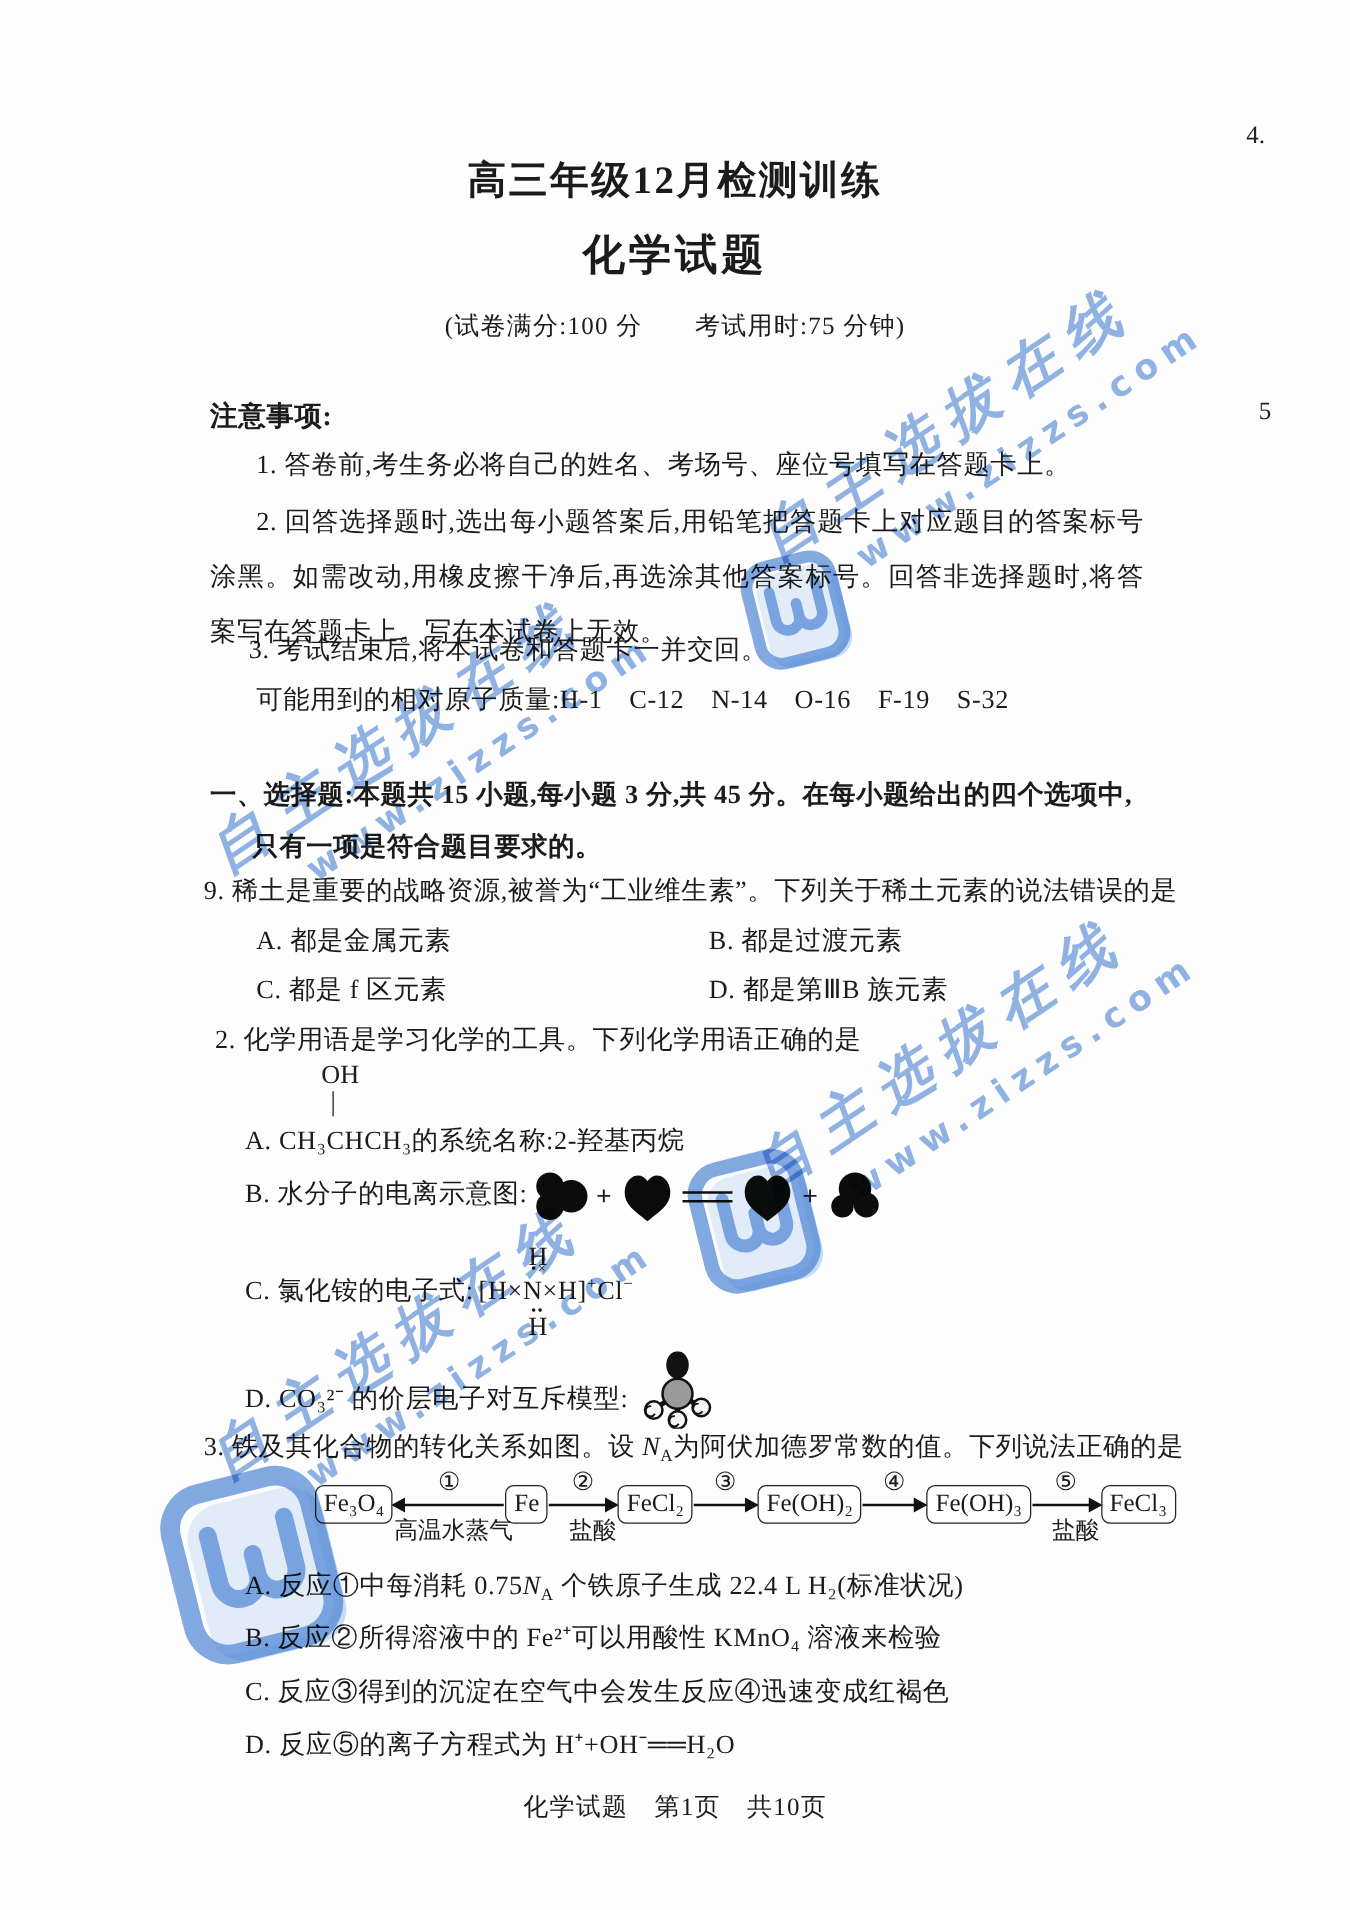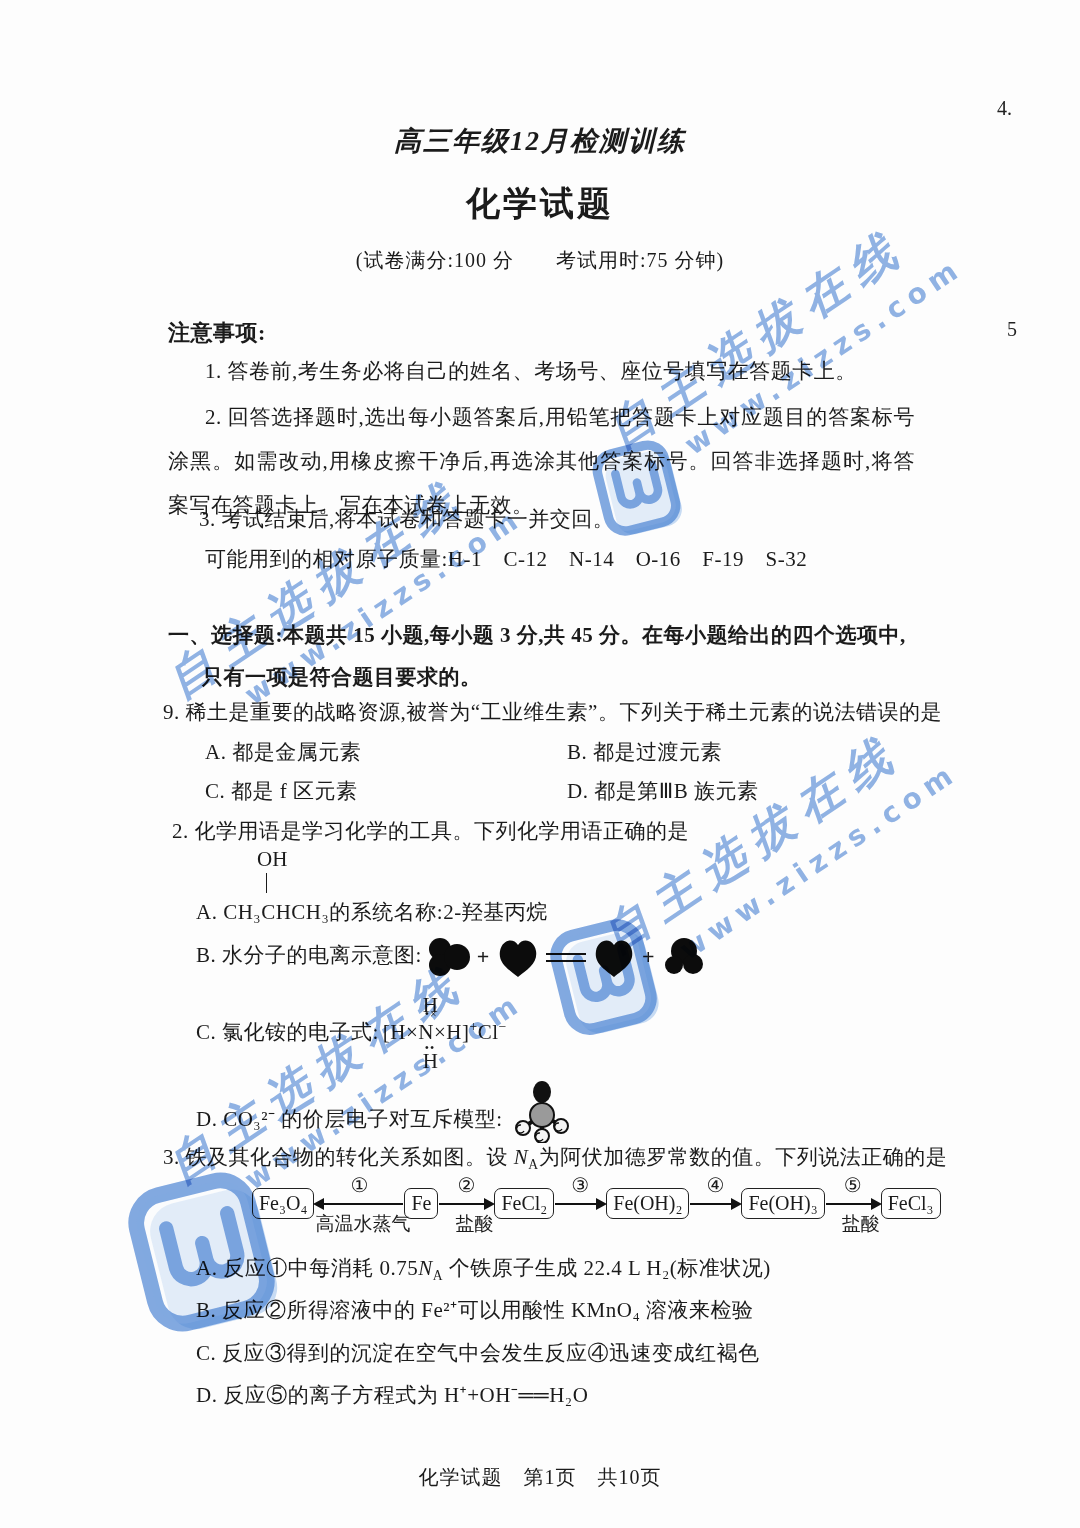--- a/index.html
+++ b/index.html
@@ -1,20 +1,20 @@
 <!DOCTYPE html>
 <html><head>
 <meta charset="utf-8">
 <style>
   * { margin:0; padding:0; box-sizing:border-box; }
   body { background:#ffffff; font-family:"Liberation Serif", serif; color:#1b1b1b; }
   .page { position:relative; width:1080px; height:1528px; background:#fdfdfd; overflow:hidden; margin:0 auto; }
   .abs { position:absolute; }
   .ctr { left:0; width:1080px; text-align:center; }
-  .title1 { font-size:27px; font-weight:bold; letter-spacing:2px;font-style:italic; }
+  .title1 { font-size:31px; font-weight:bold; letter-spacing:2px; }
   .title2 { font-size:34px; font-weight:bold; letter-spacing:3px; }
   .info { font-size:20px; letter-spacing:1px; }
   .body-t { font-size:21px; letter-spacing:0.5px; line-height:1.55; }
   .bold { font-weight:bold; }
   .marknum { font-size:20px; color:#222; }
   .just { text-align:justify; text-indent:37px; line-height:44px; }
   .hang { padding-left:34px; text-indent:-34px; line-height:42px; }
   .opt-col-a { left:205px; } .opt-col-b { left:527px;margin-left:40px; }
   sub.small { font-size:0.65em; } sup.small { font-size:0.65em; }
   .ital { font-style:italic; }
@@ -176,21 +176,21 @@
     <span class="fnode">FeCl₃</span>
   </div>
 
   <div class="abs body-t" style="left:196px; top:1252px;">
     <span>A. 反应①中每消耗 0.75</span><span class="ital">N</span><sub class="small">A</sub><span> 个铁原子生成 22.4 L H₂(标准状况)</span>
   </div>
   <div class="abs body-t" style="left:196px; top:1337px;">C. 反应③得到的沉淀在空气中会发生反应④迅速变成红褐色</div>
   <div class="abs body-t" style="left:196px; top:1294px;">B. 反应②所得溶液中的 Fe²⁺可以用酸性 KMnO₄ 溶液来检验</div>
   <div class="abs body-t" style="left:196px; top:1379px;">D. 反应⑤的离子方程式为 H⁺+OH⁻══H₂O</div>
 
-  <div class="abs ctr footer" style="top:1432px;margin-top:32px;">化学试题　第1页　共10页</div>
+  <div class="abs ctr footer" style="top:1432px;">化学试题　第1页　共10页</div>
 
   <div class="wm" style="left:590px; top:295px; transform:rotate(-34deg);">
     <div class="wm-cn">自主选拔在线</div>
     <div class="wm-url">www.zizzs.com</div>
   </div>
   <div class="wm" style="left:150px; top:545px; transform:rotate(-34deg);">
     <div class="wm-cn">自主选拔在线</div>
     <div class="wm-url">www.zizzs.com</div>
   </div>
   <div class="wm" style="left:585px; top:800px; transform:rotate(-34deg);">

